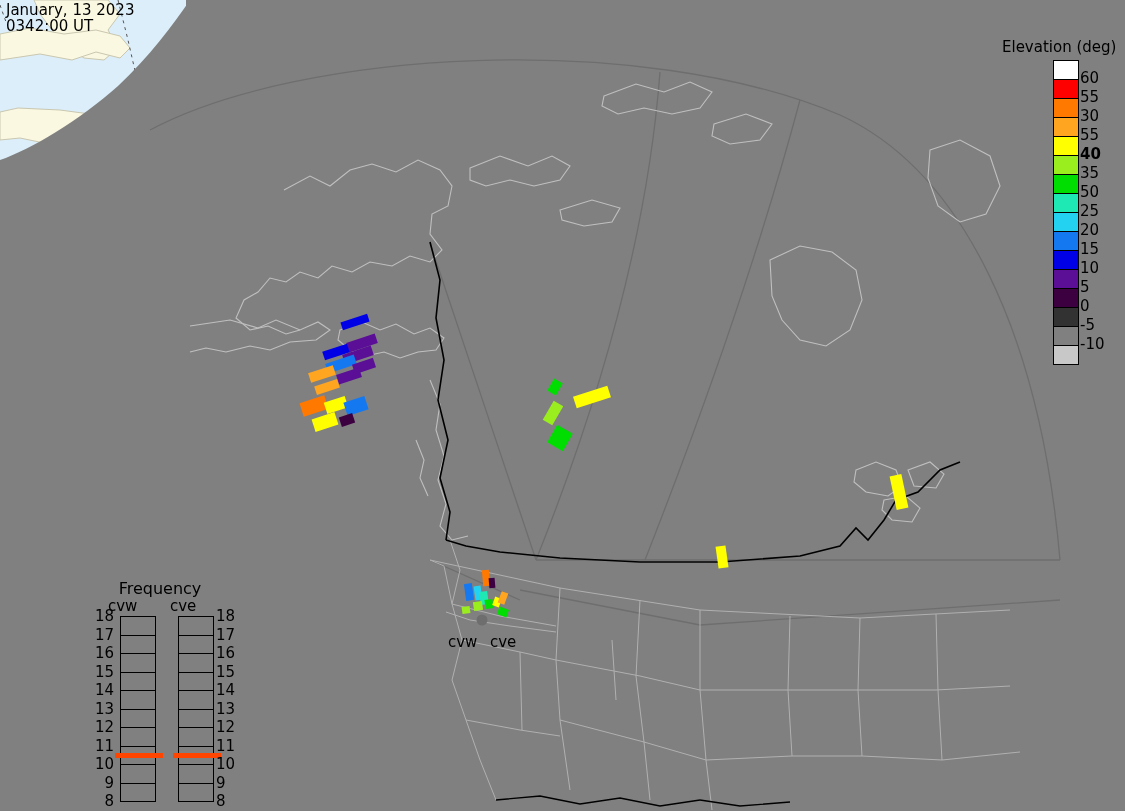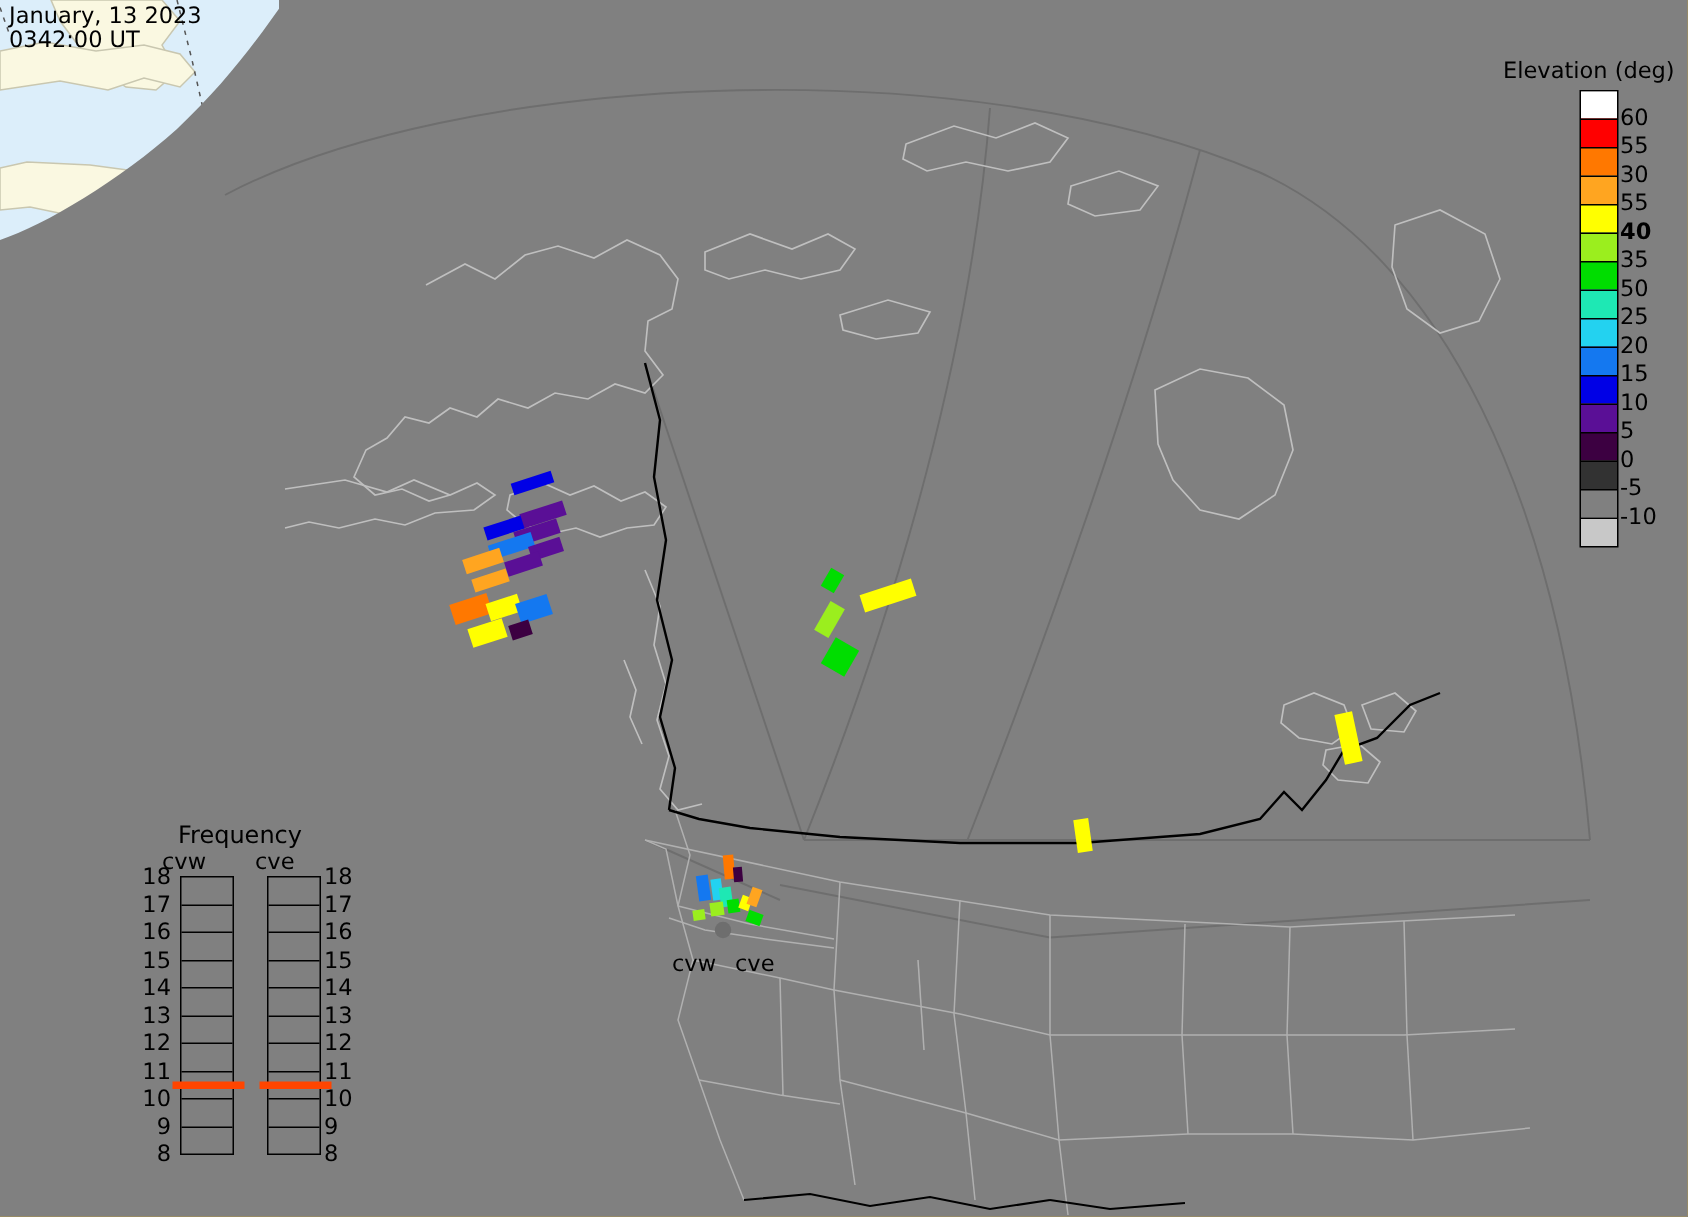--- a/index.html
+++ b/index.html
@@ -88,20 +88,21 @@
     position: absolute;
     left: 80px;
     top: 548px;
     width: 160px;
   }
   #freq-title {
     text-align: center;
     color: #000;
     font-size: 16px;
     line-height: 18px;
+    margin-top: 32px;
   }
   #freq-subtitles {
     position: relative;
     height: 18px;
   }
   .freq-sub {
     position: absolute;
     color: #000;
     font-size: 15px;
     line-height: 16px;

